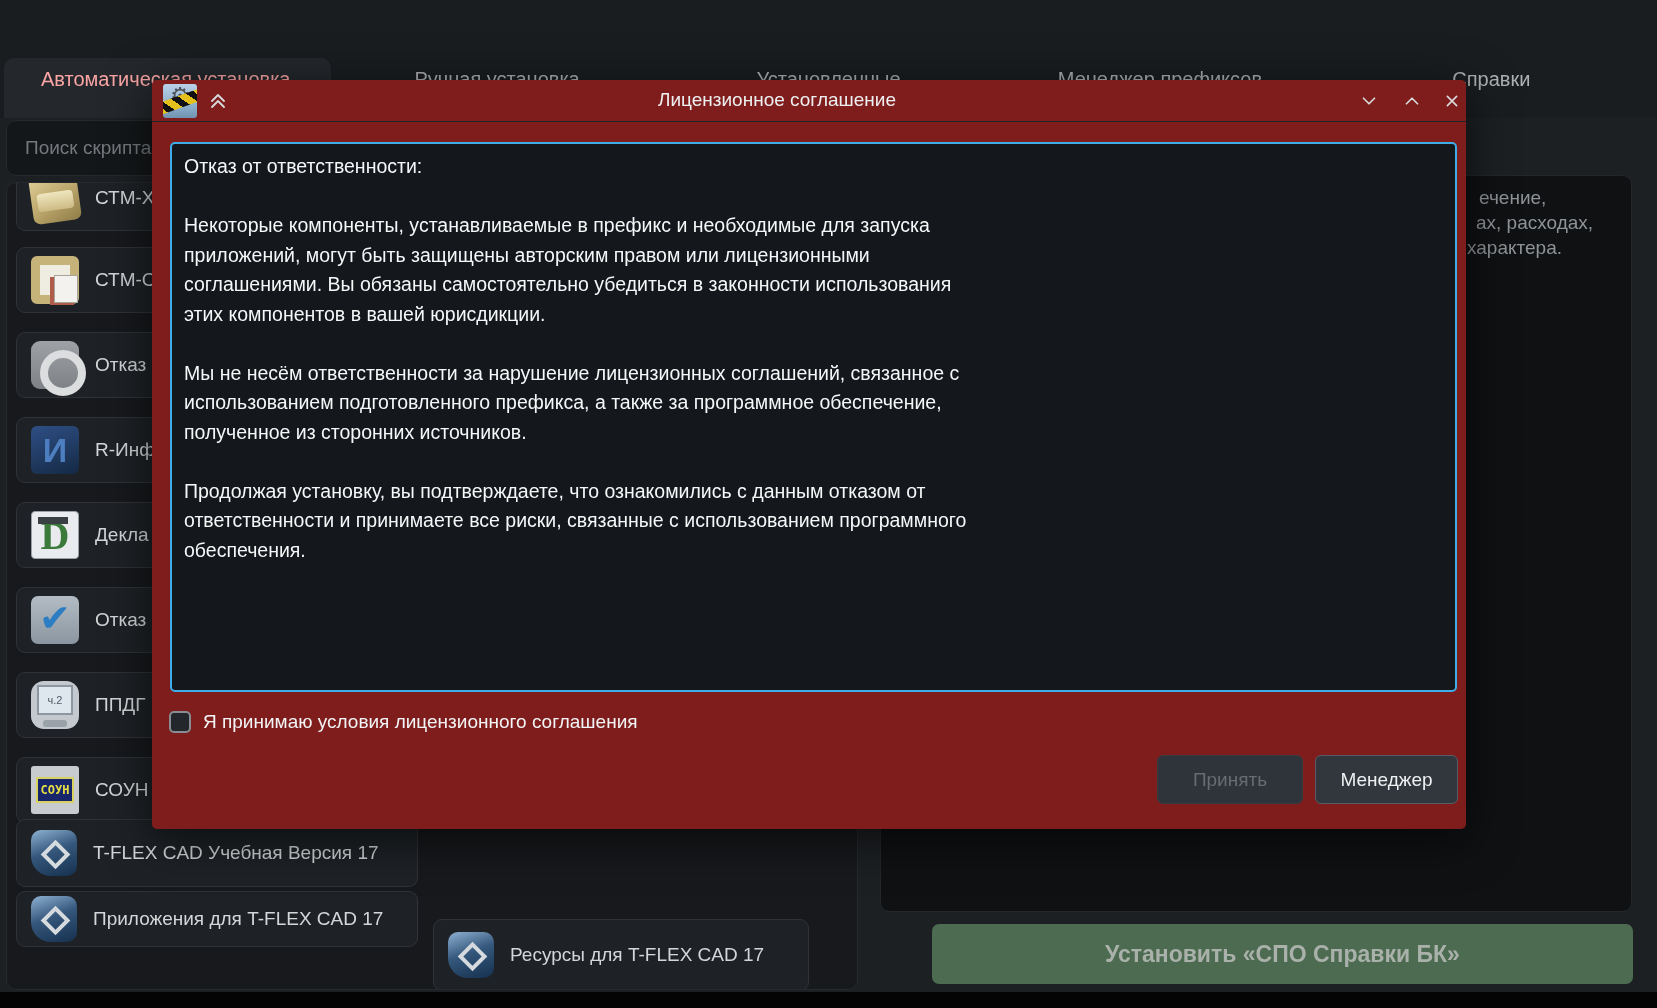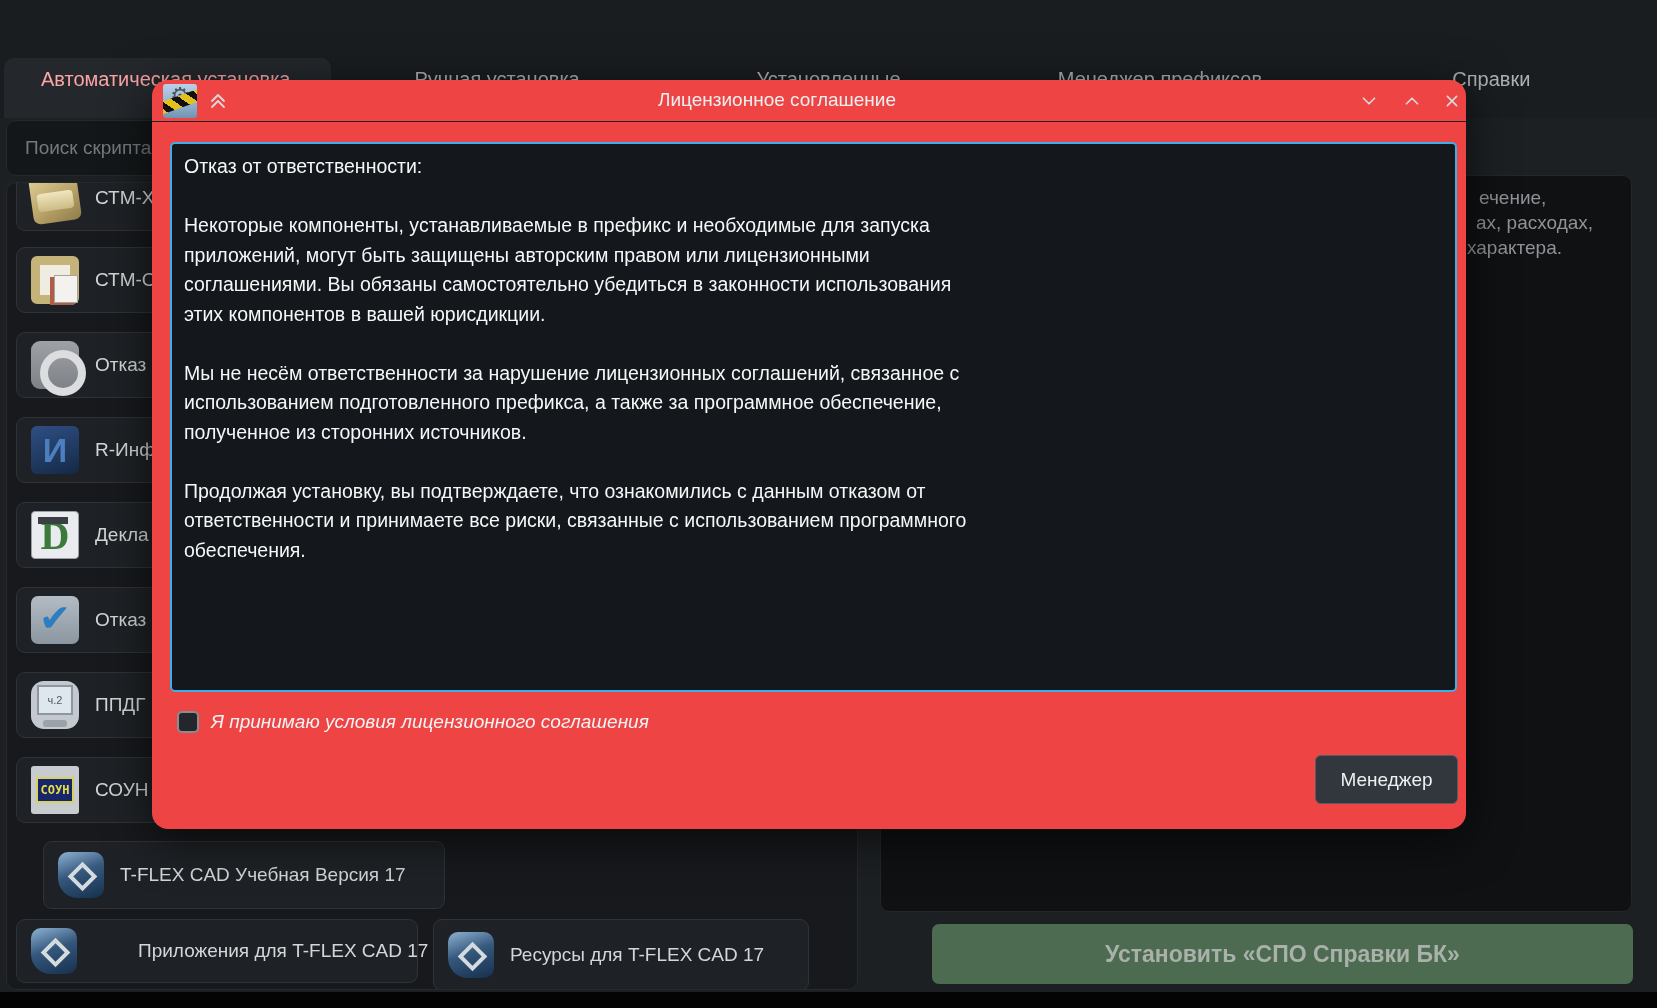--- a/index.html
+++ b/index.html
@@ -87,33 +87,33 @@
              background:#0f1113; border:1px solid #242629; border-radius:9px; }
   .frag { position:absolute; font-size:19px; color:#8f9397; white-space:nowrap; }
   .install-btn { position:absolute; left:932px; top:806px; width:701px; height:60px;
              background:#4d6b51; border:none; border-radius:7px; color:#a9b1aa;
              font-size:23px; font-weight:bold; font-family:inherit; cursor:default; }
 
   .bottom-strip { position:absolute; left:0; top:992px; width:1657px; height:16px; background:#040404; }
 
   
   .dialog { position:absolute; left:152px; top:80px; width:1314px; height:749px;
-            background:#ef4444; border-radius:16px; box-shadow:0 10px 48px rgba(0,0,0,.65);
+            background:#7f1d1d; border-radius:5px; box-shadow:0 10px 48px rgba(0,0,0,.65);
             z-index:50; }
   .dlg-titlebar { position:absolute; left:0; top:0; width:100%; height:42px;
             border-bottom:1px solid #202428; }
   .dlg-titlebar .app-icon { left:11px; top:4px; }
   .dlg-titlebar .pin-btn { left:53px; top:8px; }
   .dlg-title { position:absolute; left:625px; top:9px; font-size:19px; color:#edeff0; transform:translateX(-50%); }
   .dlg-ctl { position:absolute; top:9px; width:24px; height:24px; }
   .license { position:absolute; left:18px; top:62px; width:1287px; height:550px;
             background:#14171b; border:2px solid #3daee9; border-radius:5px;
             padding:8px 12px; overflow:hidden; }
   .license .text { font-size:19.5px; line-height:29.5px; color:#f5f7f8; white-space:pre-line; }
-  .cbx-row { position:absolute; left:25px; top:631px; display:flex; align-items:center;font-style:italic; }
+  .cbx-row { position:absolute; left:17px; top:631px; display:flex; align-items:center; }
   .cbx { width:22px; height:22px; border:2px solid #878d92; border-radius:5px; background:#23272c; }
   .cbx-label { margin-left:12px; font-size:19px; color:#f2f4f5; }
   .dlg-btn { position:absolute; top:675px; height:49px; border-radius:6px; font-size:19px;
              font-family:inherit; cursor:default; }
   .btn-accept { left:1005px; width:146px; background:#2f343a; border:1px solid #383d43; color:#676c71; }
   .btn-decline { left:1163px; width:143px; background:#32373d; border:1px solid #565c63; color:#eef0f2; }
 </style>
 </head>
 <body>
 
@@ -168,25 +168,25 @@
         </div>
         <div class="label">ППДГ</div>
       </div>
       <div class="tile" style="left:9px; top:574px;">
         <div class="ic ic-soun">
           <div class="plate">СОУН</div>
         </div>
         <div class="label">СОУН</div>
       </div>
 
-      <div class="tile" style="left:9px; top:658px; height:68px;margin-left:27px;">
+      <div class="tile" style="left:9px; top:636px; height:68px;">
         <div class="ic ic-tflex"></div>
         <div class="label">T-FLEX CAD Учебная Версия 17</div>
       </div>
-      <div class="tile" style="left:9px; top:736px; height:64px;gap:45px;">
+      <div class="tile" style="left:9px; top:708px; height:56px;">
         <div class="ic ic-tflex"></div>
         <div class="label">Приложения для T-FLEX CAD 17</div>
       </div>
       <div class="tile" style="left:426px; top:736px; height:72px; width:376px;">
         <div class="ic ic-tflex"></div>
         <div class="label">Ресурсы для T-FLEX CAD 17</div>
       </div>
     </div>
 
     <div class="details">
@@ -245,16 +245,17 @@
 Продолжая установку, вы подтверждаете, что ознакомились с данным отказом от
 ответственности и принимаете все риски, связанные с использованием программного
 обеспечения.</div>
     </div>
 
     <div class="cbx-row">
       <div class="cbx"></div>
       <div class="cbx-label">Я принимаю условия лицензионного соглашения</div>
     </div>
 
+    <button class="dlg-btn btn-accept" disabled="">Принять</button>
     <button class="dlg-btn btn-decline">Менеджер</button>
   </div>
 
 </div>
 
 </body></html>

